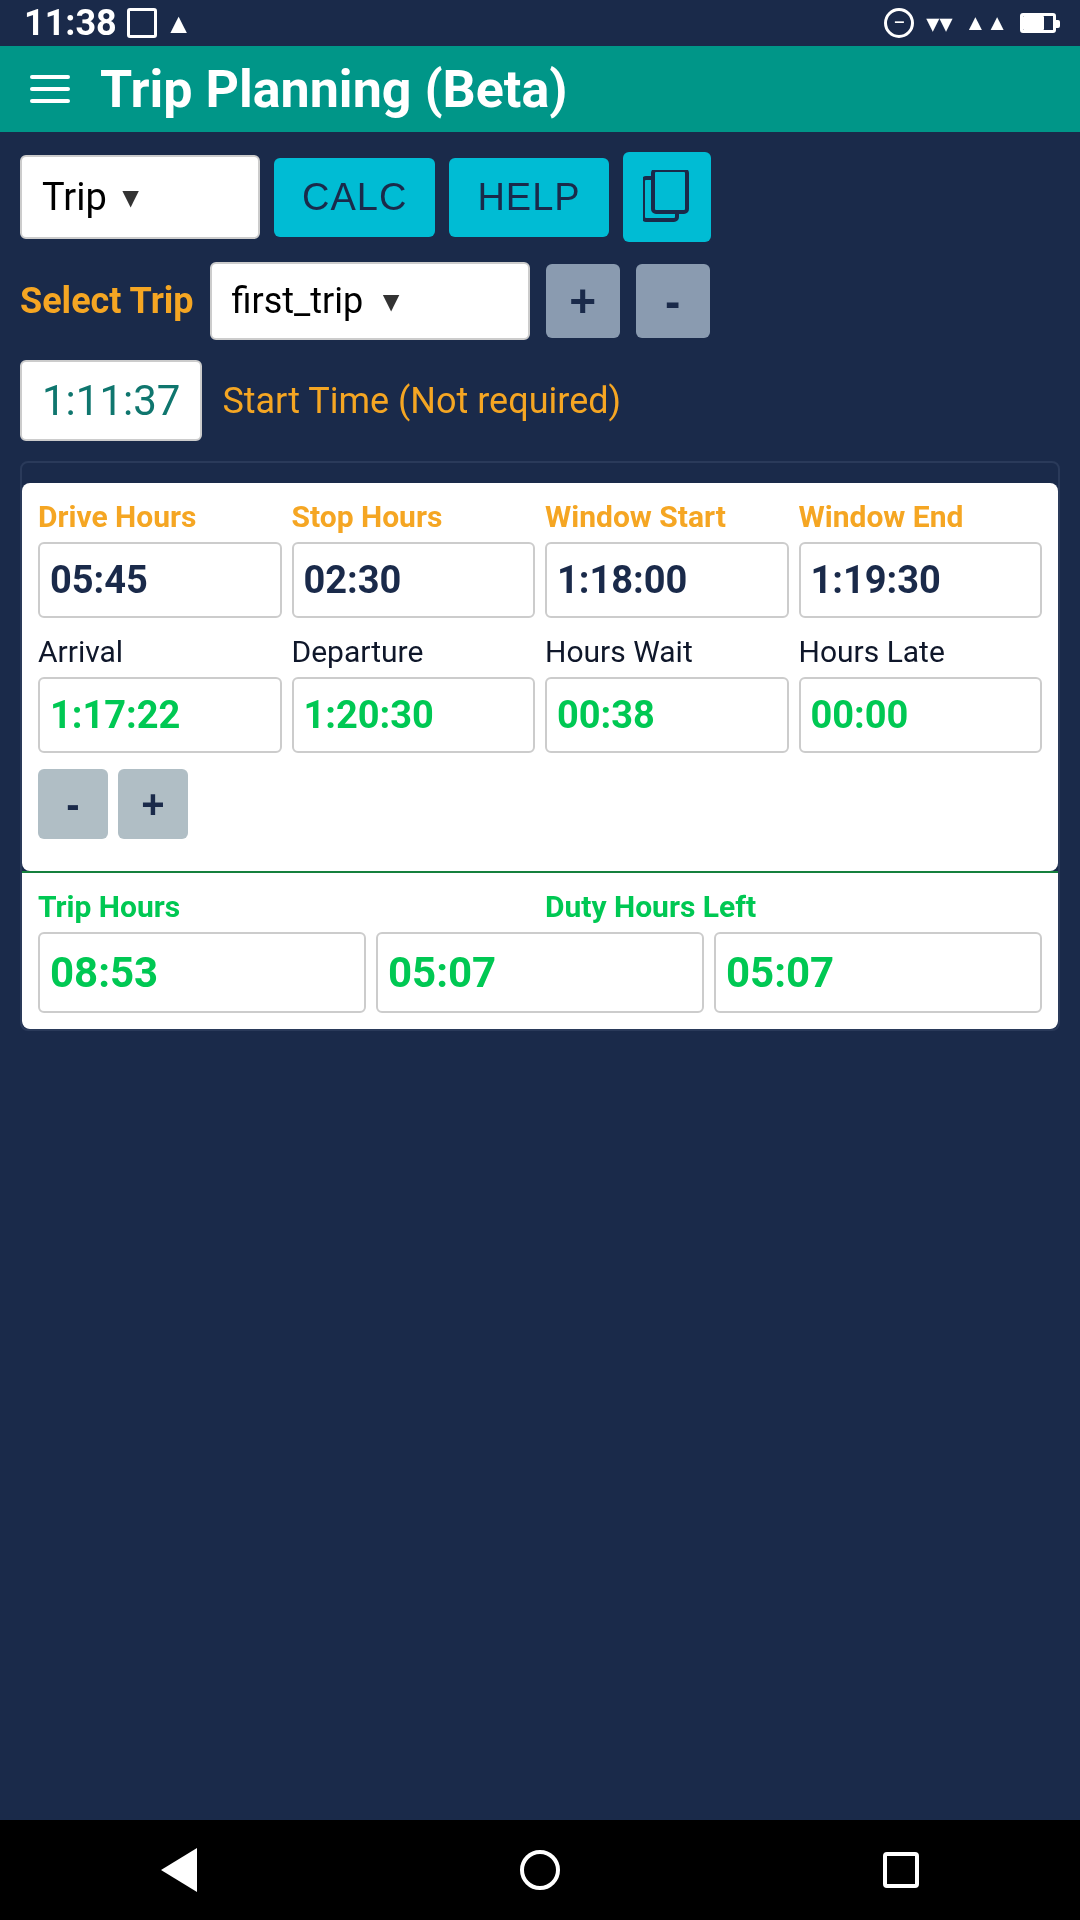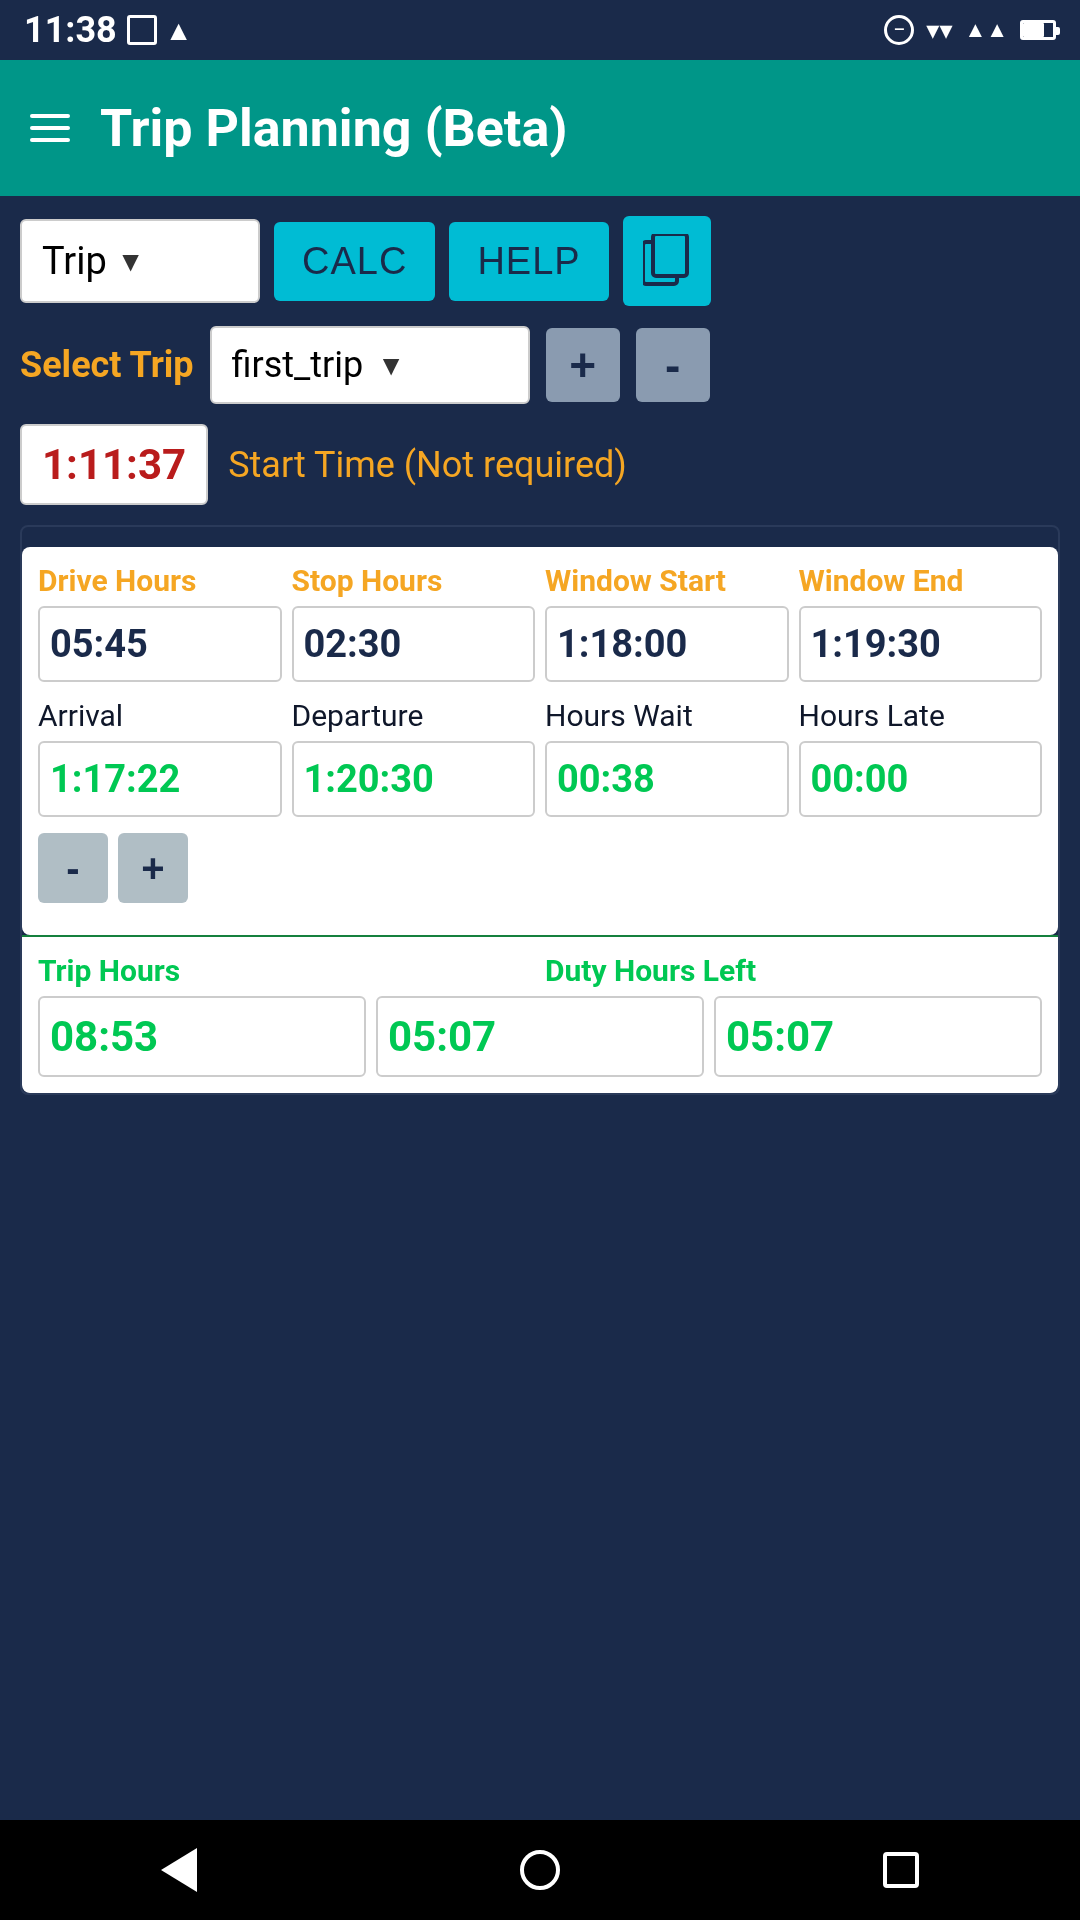--- a/index.html
+++ b/index.html
@@ -9,21 +9,21 @@
       min-height: 1920px;
       background-color: #1a2a4a;
       font-family: 'Roboto', Arial, sans-serif;
       display: flex;
       flex-direction: column;
     }
 
     
     .status-bar {
       background-color: #1a2a4a;
-      height: 60px;
+      height: 46px;
       display: flex;
       align-items: center;
       justify-content: space-between;
       padding: 0 24px;
     }
     .status-bar-left {
       display: flex;
       align-items: center;
       gap: 10px;
     }
@@ -95,21 +95,21 @@
     .battery-fill {
       background: white;
       height: 100%;
       width: 70%;
       border-radius: 1px;
     }
 
     
     .app-bar {
       background-color: #009688;
-      height: 136px;
+      height: 86px;
       display: flex;
       align-items: center;
       padding: 0 30px;
       gap: 30px;
     }
     .hamburger-icon {
       display: flex;
       flex-direction: column;
       gap: 8px;
       cursor: pointer;
@@ -259,22 +259,22 @@
       align-items: center;
       gap: 20px;
       margin-bottom: 20px;
     }
     .time-display {
       background: white;
       border: 2px solid #ccc;
       border-radius: 6px;
       padding: 14px 20px;
       font-size: 42px;
-      font-weight: bold;
-      color: #b91c1c;
+      font-weight: normal;
+      color: #0f766e;
       min-width: 180px;
     }
     .start-time-label {
       color: #f5a623;
       font-size: 36px;
     }
 
     
     .data-section {
       background: white;

